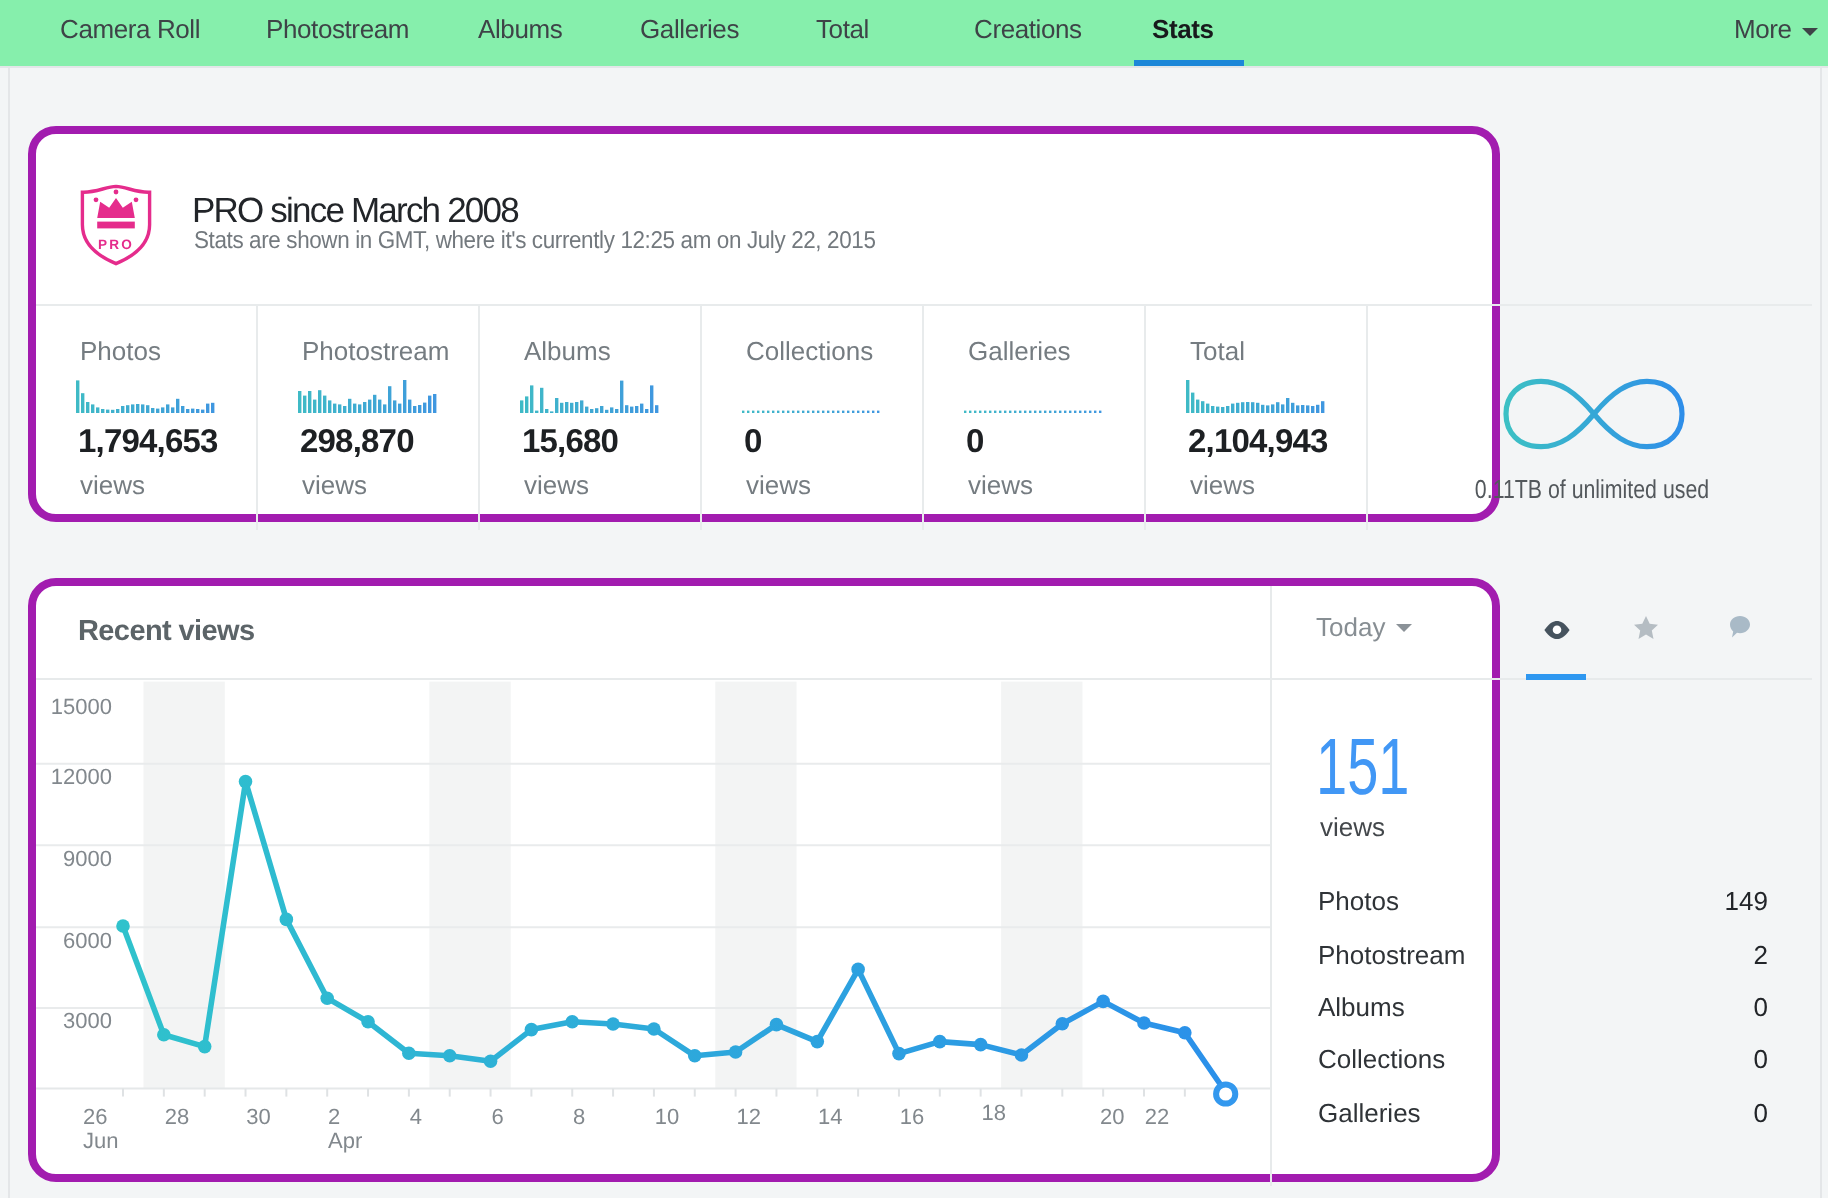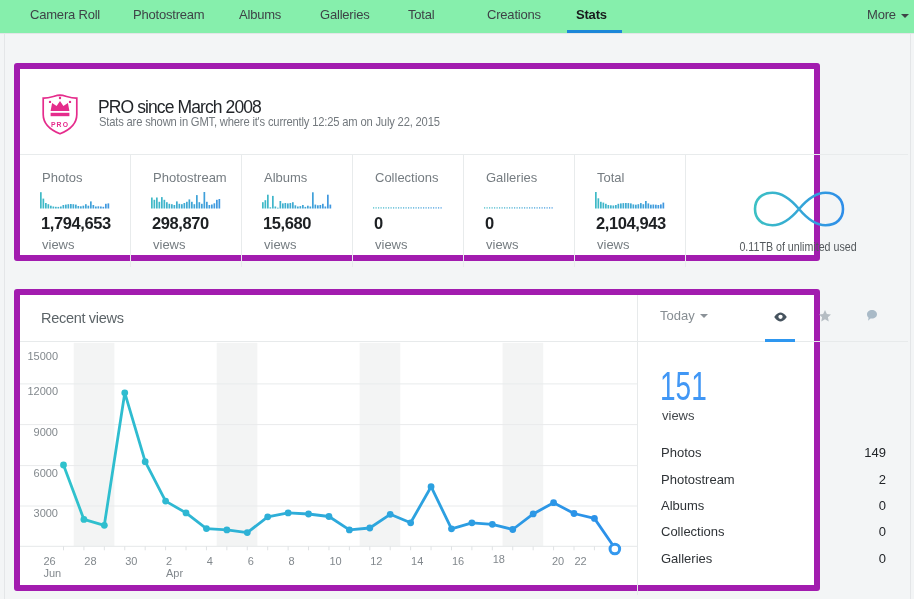--- a/index.html
+++ b/index.html
@@ -6,21 +6,21 @@
 * { margin:0; padding:0; box-sizing:border-box; }
 html,body { width:914px; height:599px; background:#f3f5f6; font-family:"Liberation Sans", sans-serif; position:relative; overflow:hidden; }
 .abs { position:absolute; }
 
 .nav { position:absolute; left:0; top:0; width:914px; height:34px; background:#86efac; border-bottom:1px solid #e3e6e8; }
 .nav span { position:absolute; top:7px; font-size:13px; letter-spacing:-0.2px; color:#3e4347; white-space:nowrap; }
 .nav .on { font-weight:bold; color:#181a1c; }
 .navline { position:absolute; left:567px; top:30px; width:55px; height:3px; background:#1c87d8; }
 .caret { display:inline-block; width:0; height:0; border-left:4px solid transparent; border-right:4px solid transparent; border-top:4px solid #3e4347; vertical-align:2px; margin-left:5px; }
 
-.card { position:absolute; left:14px; width:806px; background:#fff; border:6px solid #a21caf; border-radius:3px; }
+.card { position:absolute; left:14px; width:736px; background:#fff; border:4px solid #a21caf; border-radius:14px; }
 .card1 { top:63px; height:198px; }
 .card2 { top:288.5px; height:302px; }
 .lbl { font-size:13px; color:#757c81; }
 .big { font-size:16.5px; font-weight:bold; color:#1d2023; letter-spacing:-0.4px; }
 .col { position:absolute; top:86px; width:111px; height:112px; border-right:1px solid #e8ebec; }
 .col .lbl { position:absolute; left:22px; top:15px; }
 .col .num { position:absolute; left:21px; top:59px; }
 .col .vw  { position:absolute; left:22px; top:82px; }
 .col svg  { position:absolute; left:20px; top:36px; }
 .prodiv { position:absolute; left:0; top:85px; width:888px; height:1px; background:#e8ebec; }
@@ -318,21 +318,21 @@
         <stop offset="0" stop-color="#3cc0c4"></stop>
           <stop offset="1" stop-color="#2e8ee9"></stop>
       </linearGradient>
     </defs>
     <path d="M46 18 C37 7.3 29 1.7 19.5 1.7 C8 1.7 2 9 2 18 C2 27 8 34.3 19.5 34.3 C29 34.3 37 28.7 46 18 C55 7.3 63 1.7 72.5 1.7 C84 1.7 90 9 90 18 C90 27 84 34.3 72.5 34.3 C63 34.3 55 28.7 46 18" fill="none" stroke="url(#inf)" stroke-width="2.6"></path>
   </svg>
   <div class="abs" style="left:666px; top:170px; width:224px; text-align:center; font-size:13px; color:#53585c; transform:scaleX(0.82);">0.11TB of unlimited used</div>
 </div>
 
 <div class="card card2">
-  <div class="abs" style="left:21px; top:15px; font-size:14.5px; letter-spacing:-0.3px; color:#5c6468;">Recent views</div>
+  <div class="abs" style="left:21px; top:15px; font-size:14.5px; letter-spacing:-0.3px; color:#5c6468;font-weight:bold;">Recent views</div>
   <div class="hline"></div>
   <div class="vdiv"></div>
 
   <svg class="abs" style="left:0px; top:46px" width="617" height="256" id="chart">
       <rect x="53.75" y="1.8000000000000114" width="40.66" height="203.49999999999994" fill="#f3f4f4"></rect>
       <rect x="196.69000000000003" y="1.8000000000000114" width="40.66" height="203.49999999999994" fill="#f3f4f4"></rect>
       <rect x="339.63" y="1.8000000000000114" width="40.66" height="203.49999999999994" fill="#f3f4f4"></rect>
       <rect x="482.57" y="1.8000000000000114" width="40.66" height="203.49999999999994" fill="#f3f4f4"></rect>
       <line x1="0" x2="617" y1="42.89999999999998" y2="42.89999999999998" stroke="#e9ebec" stroke-width="1"></line>
       <line x1="0" x2="617" y1="83.60000000000002" y2="83.60000000000002" stroke="#e9ebec" stroke-width="1"></line>

